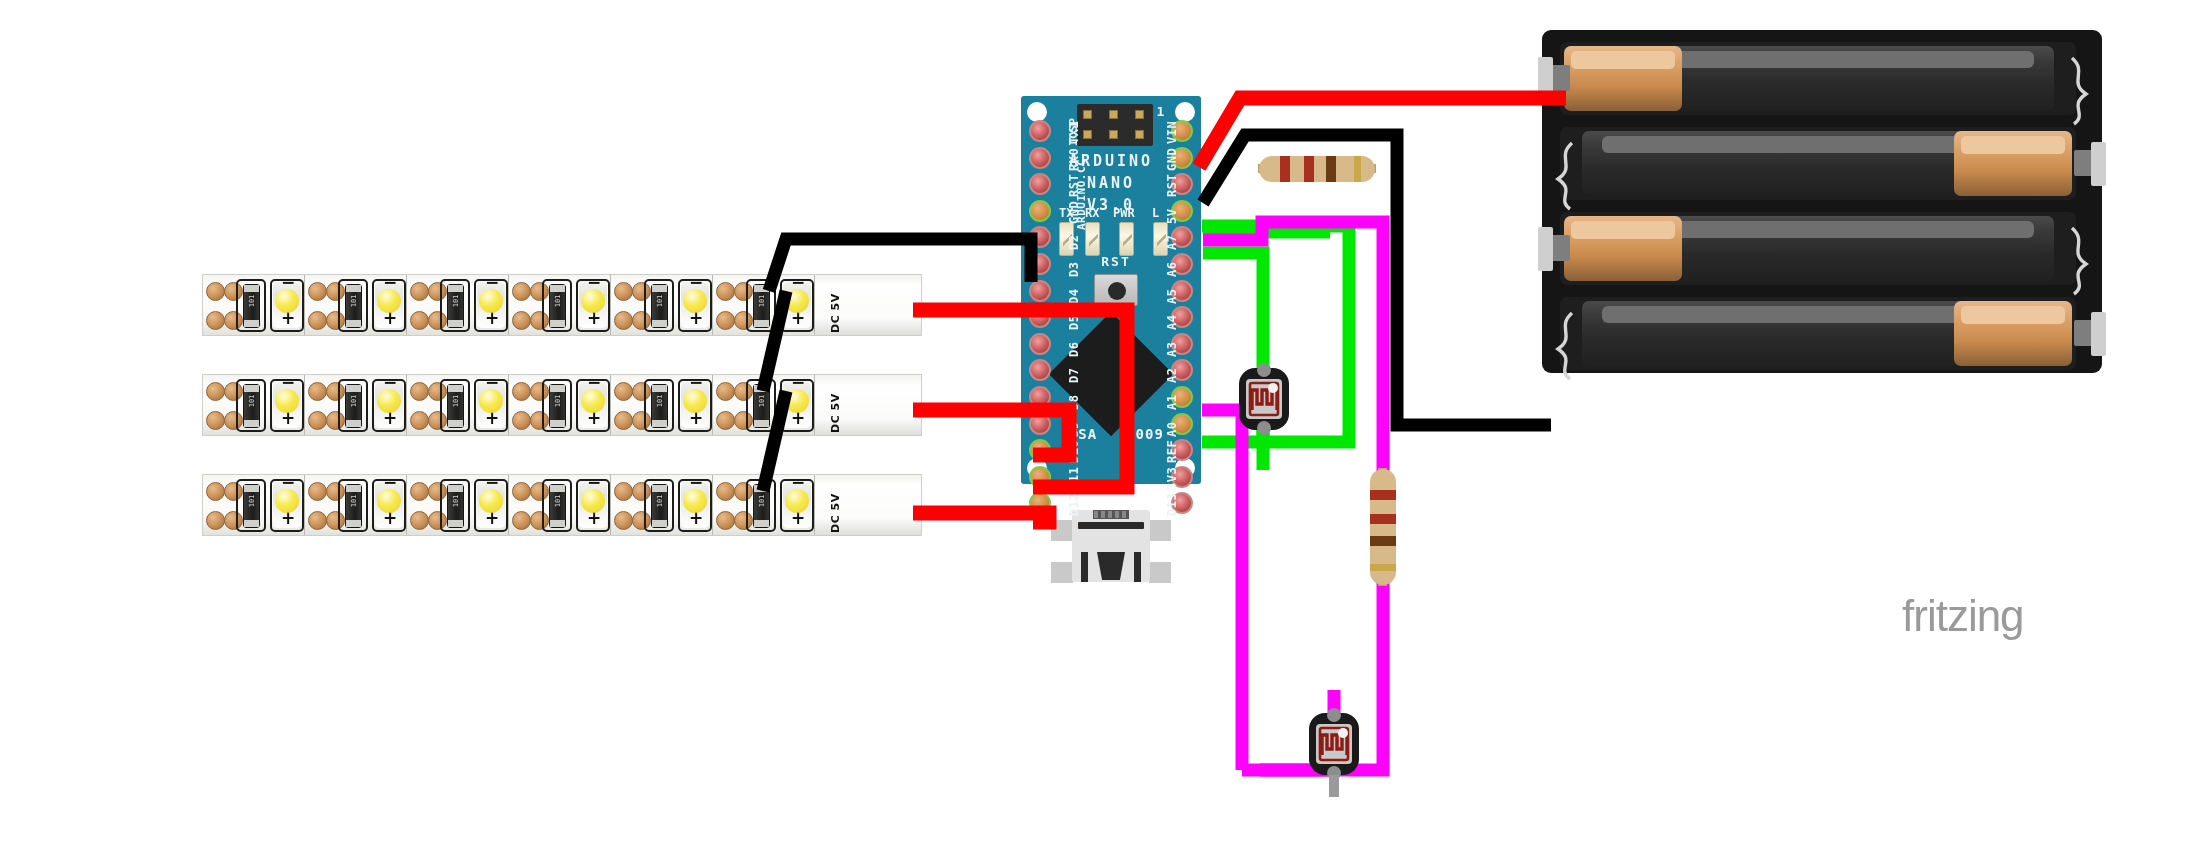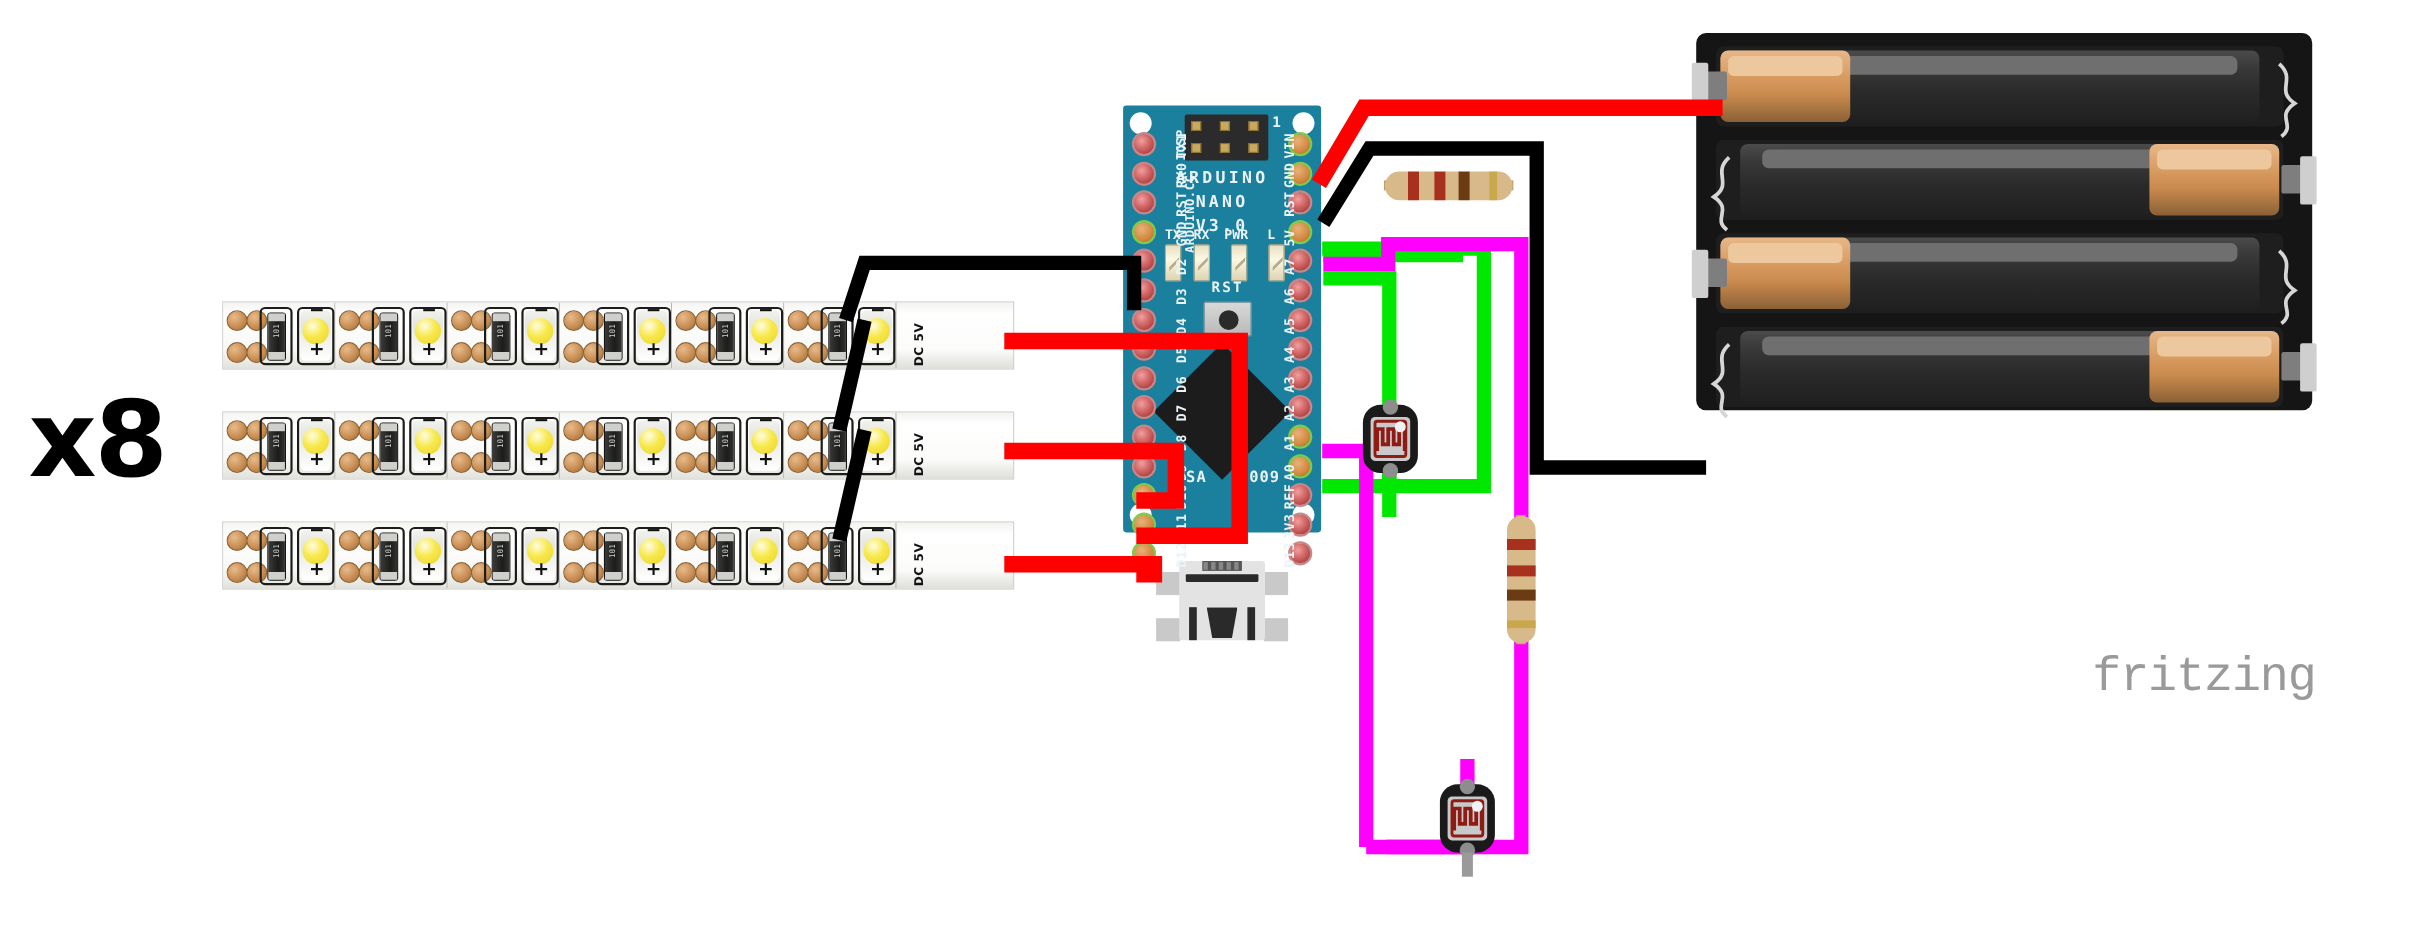--- a/index.html
+++ b/index.html
@@ -85,28 +85,27 @@
     background:linear-gradient(180deg,#4b4b4b 0%,#3a3a3a 22%,#2a2a2a 58%,#202020 100%);}
   .cellbody:after{content:"";position:absolute;left:4%;top:8%;width:92%;height:26%;border-radius:6px;background:#6f6f6f;}
   .cap{position:absolute;top:0;height:100%;width:118px;border-radius:7px;
     background:linear-gradient(180deg,#e7b788 0%,#d79a5f 38%,#c98a4d 62%,#8a6036 100%);}
   .cap:after{content:"";position:absolute;left:6%;top:8%;width:88%;height:28%;border-radius:5px;background:#edc89f;}
   .nub{position:absolute;width:22px;height:26px;background:#7e7e7e;border-radius:2px;}
   .spring{position:absolute;width:28px;height:70px;}
   .term{position:absolute;width:15px;height:44px;background:#cfcfcf;border-radius:2px;}
 
   #fritzing{left:1902px;top:591px;color:#9a9a9a;font-size:44px;
-    font-family:Liberation Mono, monospace;letter-spacing:-1px;text-align:center;}
+    font-family:Liberation Sans, sans-serif;letter-spacing:-1px;text-align:center;}
 </style>
 </head>
 <body>
 
 <div id="stage">
 
-  <div class="abs" id="qty-label">x8</div>
 
   <div class="abs led-strip" id="strip-1" style="left:202px;top:274px;width:720px;">
       <div class="seg">
         <div class="pads">
           <div class="pad a"></div>
           <div class="pad b"></div>
           <div class="pad c"></div>
           <div class="pad d"></div>
         </div>
         <div class="res-hold"></div>

